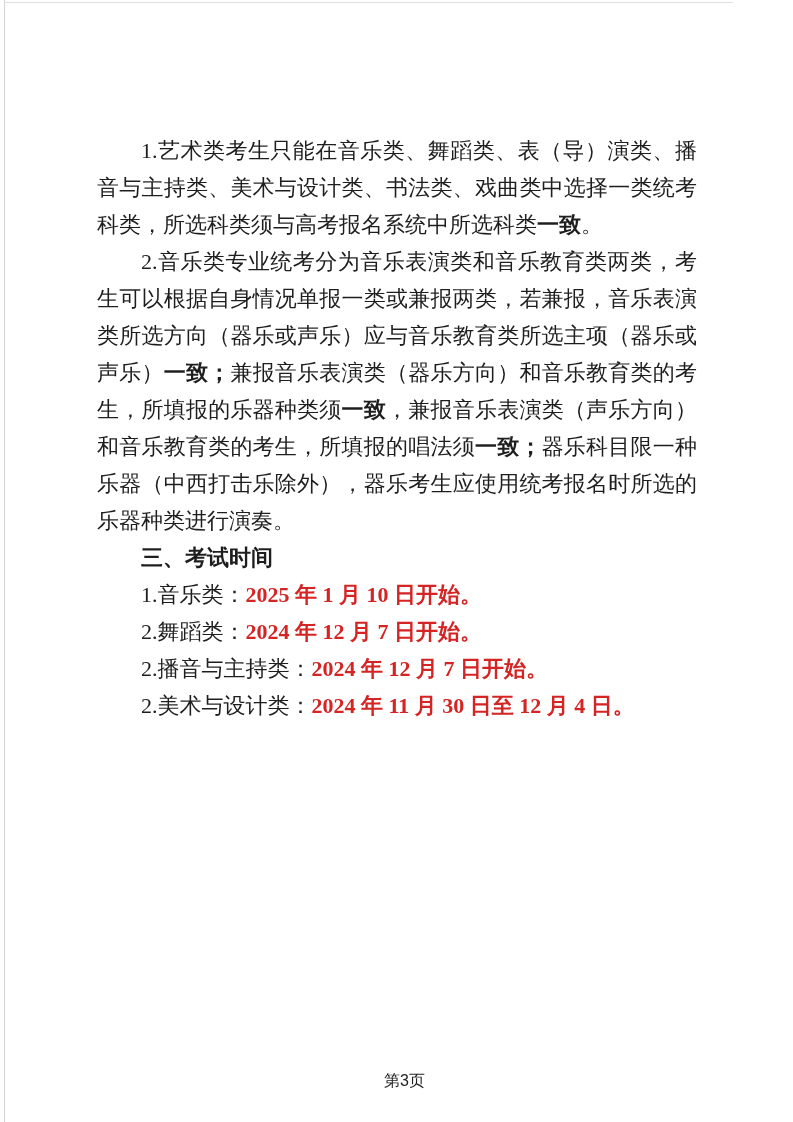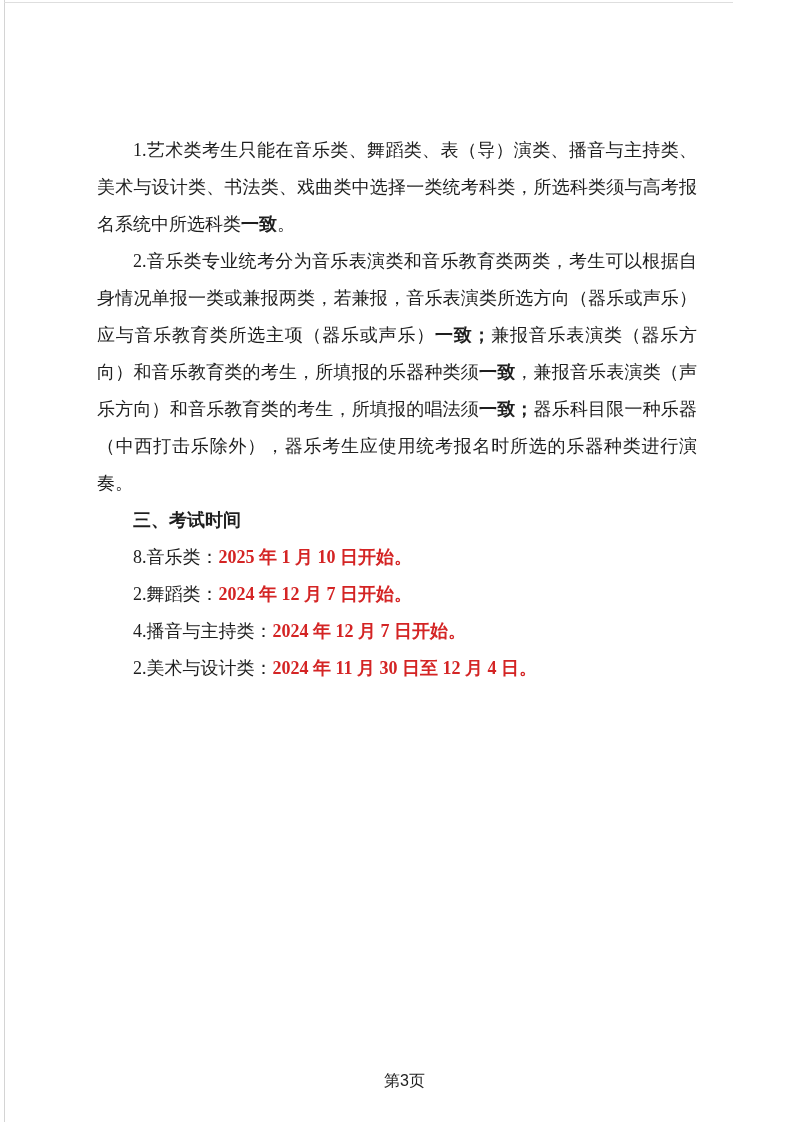--- a/index.html
+++ b/index.html
@@ -35,21 +35,21 @@
     top: 2px;
     right: 60px;
     height: 1px;
     background: #dedede;
   }
   .content {
     position: absolute;
     left: 97px;
     top: 132px;
     width: 600px;
-    font-size: 18px;
+    font-size: 22px;
     line-height: 37px;
     text-align: justify;
   }
   p.para {
     margin: 0;
     text-indent: 2em;
   }
   p.heading {
     font-family: Liberation Sans, sans-serif;
     font-weight: bold;
@@ -75,21 +75,21 @@
 </head>
 <body>
 
 <div class="page">
   <div class="edge-left"></div>
   <div class="edge-top"></div>
   <div class="content" id="content">
       <p class="para body"><span class="seg-normal">1.艺术类考生只能在音乐类、舞蹈类、表（导）演类、播音与主持类、美术与设计类、书法类、戏曲类中选择一类统考科类，所选科类须与高考报名系统中所选科类</span><span class="seg-bold">一致</span><span class="seg-normal">。</span></p>
       <p class="para body"><span class="seg-normal">2.音乐类专业统考分为音乐表演类和音乐教育类两类，考生可以根据自身情况单报一类或兼报两类，若兼报，音乐表演类所选方向（器乐或声乐）应与音乐教育类所选主项（器乐或声乐）</span><span class="seg-bold">一致；</span><span class="seg-normal">兼报音乐表演类（器乐方向）和音乐教育类的考生，所填报的乐器种类须</span><span class="seg-bold">一致</span><span class="seg-normal">，兼报音乐表演类（声乐方向）和音乐教育类的考生，所填报的唱法须</span><span class="seg-bold">一致；</span><span class="seg-normal">器乐科目限一种乐器（中西打击乐除外），器乐考生应使用统考报名时所选的乐器种类进行演奏。</span></p>
       <p class="para heading"><span class="seg-bold">三、考试时间</span></p>
-      <p class="para body"><span class="seg-normal">8.音乐类：</span><span class="seg-red">2025 年 1 月 10 日开始。</span></p>
+      <p class="para body"><span class="seg-normal">1.音乐类：</span><span class="seg-red">2025 年 1 月 10 日开始。</span></p>
       <p class="para body"><span class="seg-normal">2.舞蹈类：</span><span class="seg-red">2024 年 12 月 7 日开始。</span></p>
-      <p class="para body"><span class="seg-normal">4.播音与主持类：</span><span class="seg-red">2024 年 12 月 7 日开始。</span></p>
+      <p class="para body"><span class="seg-normal">2.播音与主持类：</span><span class="seg-red">2024 年 12 月 7 日开始。</span></p>
       <p class="para body"><span class="seg-normal">2.美术与设计类：</span><span class="seg-red">2024 年 11 月 30 日至 12 月 4 日。</span></p>
     </div>
   <div class="footer">
     <span>第3页</span>
   </div>
 </div>
 
 </body></html>

